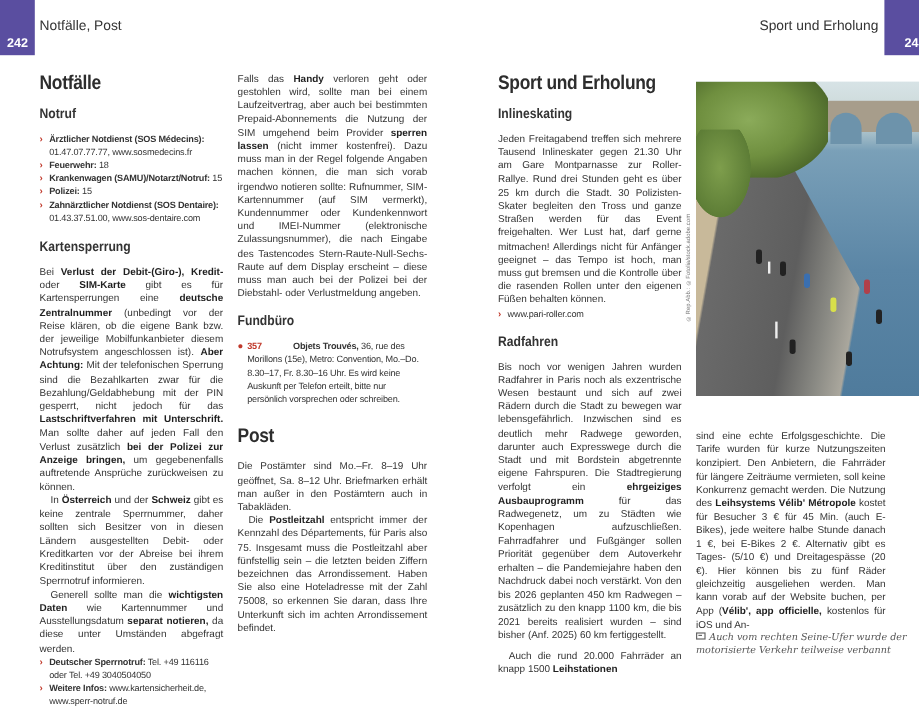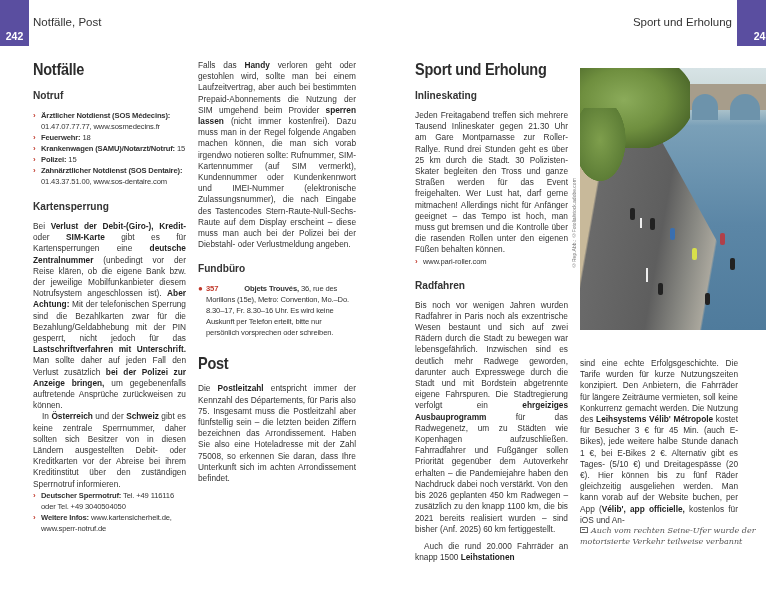--- a/index.html
+++ b/index.html
@@ -86,33 +86,35 @@
       <li><span class="arrow">›</span><span class="lbl">Ärztlicher Notdienst (SOS Médecins):</span><br><span>01.47.07.77.77, www.sosmedecins.fr</span></li>
       <li><span class="arrow">›</span><span class="lbl">Feuerwehr:</span> <span>18</span></li>
       <li><span class="arrow">›</span><span class="lbl">Krankenwagen (SAMU)/Notarzt/Notruf:</span> <span>15</span></li>
       <li><span class="arrow">›</span><span class="lbl">Polizei:</span> <span>15</span></li>
       <li><span class="arrow">›</span><span class="lbl">Zahnärztlicher Notdienst (SOS Dentaire):</span><br><span>01.43.37.51.00, www.sos-dentaire.com</span></li>
     </ul>
 
     <h2 style="margin-top:13px;">Kartensperrung</h2>
     <p><span>Bei </span><b>Verlust der Debit-(Giro-), Kredit-</b><span> oder </span><b>SIM-Karte</b><span> gibt es für Kartensperrungen eine </span><b>deutsche Zentralnummer</b><span> (unbedingt vor der Reise klären, ob die eigene Bank bzw. der jeweilige Mobilfunkanbieter diesem Notrufsystem angeschlossen ist). </span><b>Aber Achtung:</b><span> Mit der telefonischen Sperrung sind die Bezahlkarten zwar für die Bezahlung/Geldabhebung mit der PIN gesperrt, nicht jedoch für das </span><b>Lastschriftverfahren mit Unterschrift.</b><span> Man sollte daher auf jeden Fall den Verlust zusätzlich </span><b>bei der Polizei zur Anzeige bringen,</b><span> um gegebenenfalls auftretende Ansprüche zurückweisen zu können.</span></p>
     <p><span>In </span><b>Österreich</b><span> und der </span><b>Schweiz</b><span> gibt es keine zentrale Sperrnummer, daher sollten sich Besitzer von in diesen Ländern ausgestellten Debit- oder Kreditkarten vor der Abreise bei ihrem Kreditinstitut über den zuständigen Sperrnotruf informieren.</span></p>
+    <p><span>Generell sollte man die </span><b>wichtigsten Daten</b><span> wie Kartennummer und Ausstellungsdatum </span><b>separat notieren,</b><span> da diese unter Umständen abgefragt werden.</span></p>
     <ul class="facts">
       <li><span class="arrow">›</span><span class="lbl">Deutscher Sperrnotruf:</span> <span>Tel. +49 116116 oder Tel. +49 3040504050</span></li>
       <li><span class="arrow">›</span><span class="lbl">Weitere Infos:</span> <span>www.kartensicherheit.de, www.sperr-notruf.de</span></li>
     </ul>
   </div>
 
   <div class="col" style="left:198px; top:60px; width:158px;">
     <p><span>Falls das </span><b>Handy</b><span> verloren geht oder gestohlen wird, sollte man bei einem Laufzeitvertrag, aber auch bei bestimmten Prepaid-Abonnements die Nutzung der SIM umgehend beim Provider </span><b>sperren lassen</b><span> (nicht immer kostenfrei). Dazu muss man in der Regel folgende Angaben machen können, die man sich vorab irgendwo notieren sollte: Rufnummer, SIM-Kartennummer (auf SIM vermerkt), Kundennummer oder Kundenkennwort und IMEI-Nummer (elektronische Zulassungsnummer), die nach Eingabe des Tastencodes Stern-Raute-Null-Sechs-Raute auf dem Display erscheint – diese muss man auch bei der Polizei bei der Diebstahl- oder Verlustmeldung angeben.</span></p>
 
     <h2 style="margin-top:12px;">Fundbüro</h2>
     <div class="poi"><span class="dot">●</span><span class="num">357</span> <span class="name">Objets Trouvés,</span><span> 36, rue des Morillons (15e), Metro: Convention, Mo.–Do. 8.30–17, Fr. 8.30–16 Uhr. Es wird keine Auskunft per Telefon erteilt, bitte nur persönlich vorsprechen oder schreiben.</span></div>
 
     <h1 style="margin-top:16px;">Post</h1>
+    <p>Die Postämter sind Mo.–Fr. 8–19 Uhr geöffnet, Sa. 8–12 Uhr. Briefmarken erhält man außer in den Postämtern auch in Tabakläden.</p>
     <p><span>Die </span><b>Postleitzahl</b><span> entspricht immer der Kennzahl des Départements, für Paris also 75. Insgesamt muss die Postleitzahl aber fünfstellig sein – die letzten beiden Ziffern bezeichnen das Arrondissement. Haben Sie also eine Hoteladresse mit der Zahl 75008, so erkennen Sie daran, dass Ihre Unterkunft sich im achten Arrondissement befindet.</span></p>
   </div>
 </div>
 
 <div class="page page-right">
   <div class="running-title">Sport und Erholung</div>
   <div class="pagenum-box">
     <span>243</span>
   </div>
 

